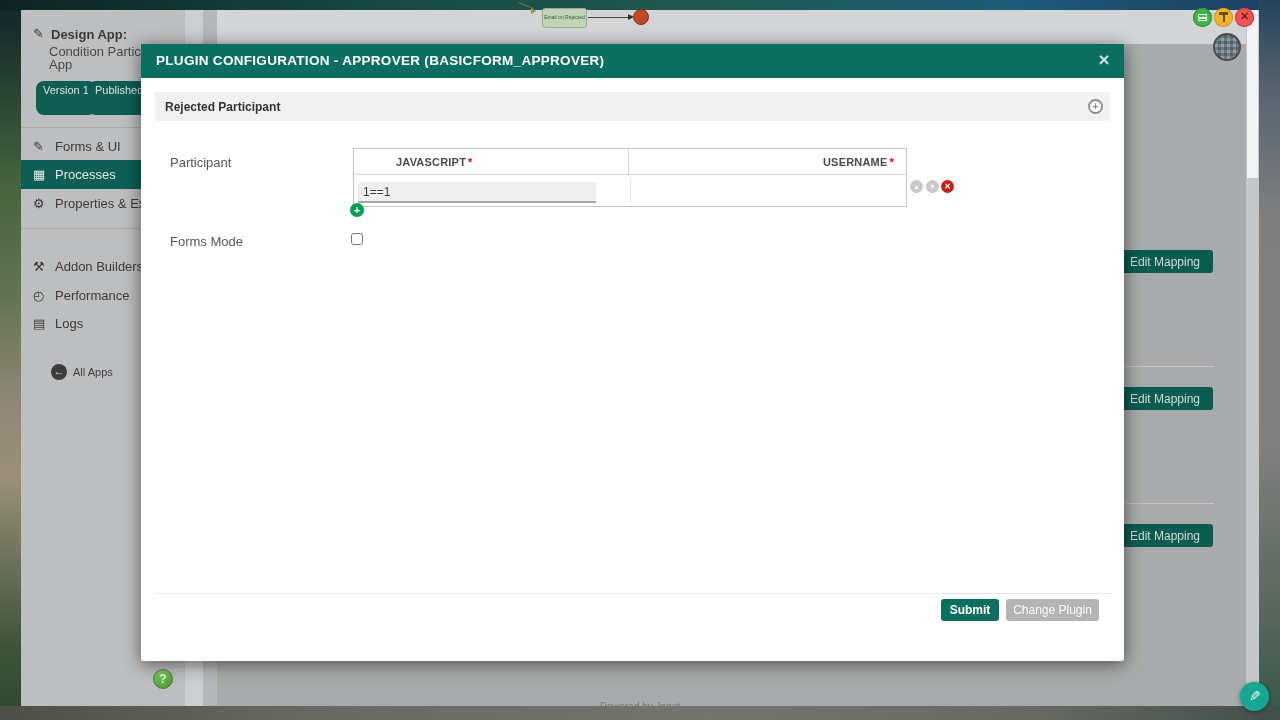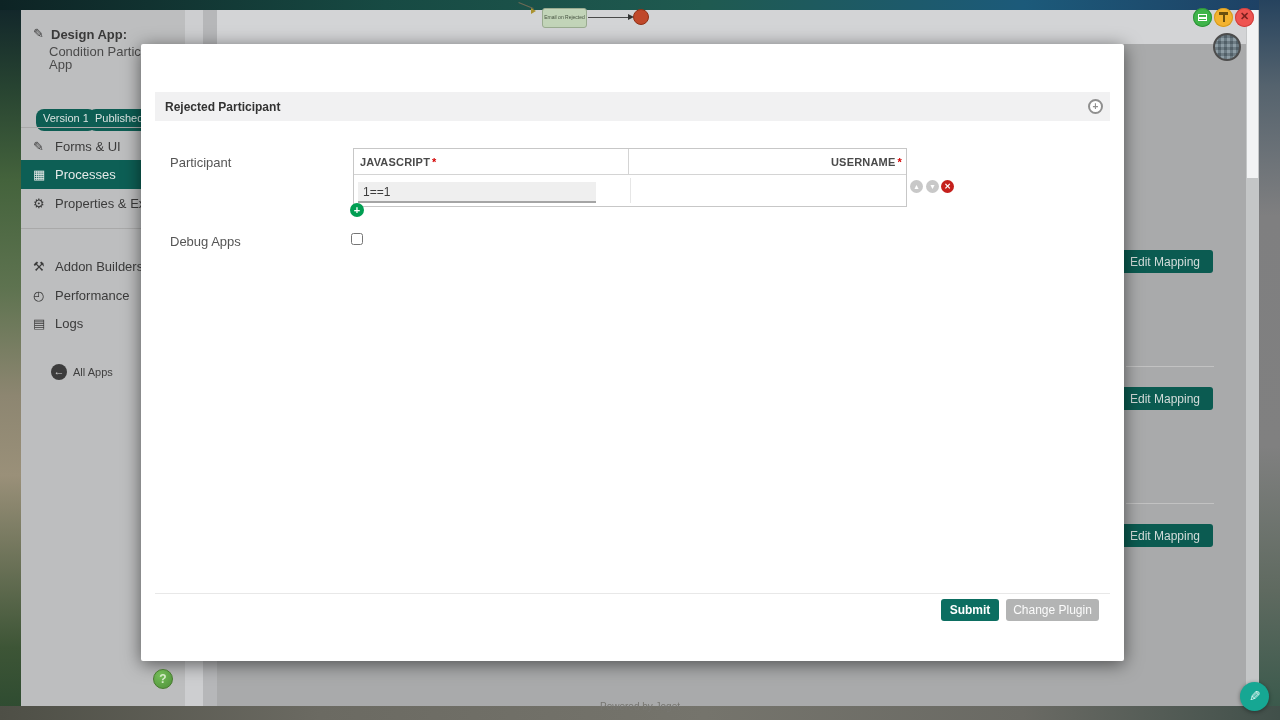--- a/index.html
+++ b/index.html
@@ -37,22 +37,22 @@
   #proc-inline { position:absolute; left:518px; top:5px; width:16px; height:1px; background:#6e6a55;
     transform:rotate(22deg); z-index:4; }
   #proc-inarrow { position:absolute; left:531px; top:8px; width:0; height:0; z-index:4;
     border-left:5px solid #ab9330; border-top:3px solid transparent; border-bottom:3px solid transparent; }
 
   
   #sidebar { left:21px; top:10px; width:164px; height:696px; background:#bdbebf; z-index:5; }
   #design-app-icon { position:absolute; left:12px; top:16px; font-size:13px; color:#3a3a3a; }
   #design-app-label { position:absolute; left:30px; top:17px; font-size:13px; font-weight:bold; color:#3a3a3a; }
   #app-name { position:absolute; left:28px; top:35px; width:132px; font-size:13px; color:#4a4a4a; line-height:13px; }
-  .badge { position:absolute; top:71px; height:22px; background:#0d5d53; color:#d9e2e0; font-size:11px;
-    line-height:18px; padding:0 7px; border-radius:8px; white-space:nowrap;margin-top:28px; }
+  .badge { position:absolute; top:71px; height:34px; background:#0d5d53; color:#d9e2e0; font-size:11px;
+    line-height:18px; padding:0 7px; border-radius:8px; white-space:nowrap; }
   #badge-version { left:15px; }
   #badge-published { left:67px; }
   .side-divider { position:absolute; left:0; width:164px; height:1px; background:#a9a9a9; }
   #side-div-1 { top:117px; }
   #side-div-2 { top:218px; }
   .menu-item { position:absolute; left:0; width:164px; height:29px; font-size:13px; color:#3b3b3b; cursor:pointer; }
   .menu-item .mi-icon { position:absolute; left:12px; top:7px; font-size:13px; }
   .menu-item .mi-label { position:absolute; left:34px; top:7px; white-space:nowrap; }
   .menu-item.active { background:#0d5f55; color:#e4e9e8; }
   #mi-forms { top:122px; } #mi-processes { top:150px; } #mi-properties { top:179px; }
@@ -112,21 +112,21 @@
     font-family:inherit; }
   #section-bar { position:absolute; left:14px; top:48px; width:955px; height:29px; background:#f1f1f2; }
   #section-title { position:absolute; left:10px; top:8px; font-size:12px; font-weight:bold; color:#333; }
   #section-settings { position:absolute; right:7px; top:7px; width:15px; height:15px; border-radius:50%;
     border:2px solid #8f8f8f; color:#8f8f8f; font-size:10px; font-weight:bold; text-align:center;
     line-height:11px; cursor:pointer; background:#fff; }
 
   #participant-label { position:absolute; left:29px; top:111px; font-size:13px; color:#555; }
   #grid { position:absolute; left:212px; top:104px; width:554px; border:1px solid #c7c7c7; background:#fff; }
   #grid-header { display:flex; height:26px; border-bottom:1px solid #d4d4d4; }
-  .grid-hcell { font-size:11px; font-weight:bold; color:#4a4a4a; letter-spacing:.2px; padding:7px 4px 0 6px; }
+  .grid-hcell { font-size:11px; font-weight:bold; color:#4a4a4a; letter-spacing:.2px; padding:7px 12px 0 6px;margin-left:36px; }
   .grid-hcell:first-child { width:275px; border-right:1px solid #d4d4d4; }
   .grid-hcell:last-child { width:277px;text-align:right; }
   .req-star { color:#d40000; margin-left:2px; font-size:11px; }
   #grid-row { display:flex; height:31px;align-items:center; }
   .grid-cell { padding:4px 0 0 4px; }
   .grid-cell:first-child { width:275px; border-right:1px solid #e6e6e6; }
   .grid-cell:last-child { width:277px; }
   .grid-input { width:238px; height:21px; background:#efefef; border:none; border-bottom:2px solid #a5a5a5;
     font-size:12px; color:#3c3c3c; padding:0 5px; font-family:inherit; outline:none; }
   .row-ctl { position:absolute; width:13px; height:13px; border-radius:50%; border:none; padding:0;
@@ -231,20 +231,24 @@
     <span id="close-glyph">✕</span>
   </button>
   <div id="avatar"></div>
 
   <div id="fab-help">?</div>
   <div id="fab-design">
     <span>✎</span>
   </div>
 
   <div id="modal">
+    <div id="modal-header">
+      <span id="modal-title">PLUGIN CONFIGURATION - APPROVER (BASICFORM_APPROVER)</span>
+      <button id="modal-close">×</button>
+    </div>
 
     <div id="section-bar">
       <span id="section-title">Rejected Participant</span>
       <span id="section-settings">+</span>
     </div>
 
     <span id="participant-label">Participant</span>
 
     <div id="grid">
       <div id="grid-header">
@@ -260,21 +264,21 @@
           <input class="grid-input" type="text" value="1==1" style="">
         </div>
       </div>
     </div>
 
     <button class="row-ctl" id="row-up">▴</button>
     <button class="row-ctl" id="row-down">▾</button>
     <button class="row-ctl" id="row-delete">✕</button>
     <button id="row-add">+</button>
 
-    <span id="debug-label">Debug Apps</span>
+    <span id="debug-label">Forms Mode</span>
     <input type="checkbox" id="debug-checkbox" style="">
 
     <div id="modal-footer-line"></div>
     <button id="submit-btn">Submit</button>
     <button id="change-plugin-btn">Change Plugin</button>
   </div>
 
 </div>
 
 </body></html>

